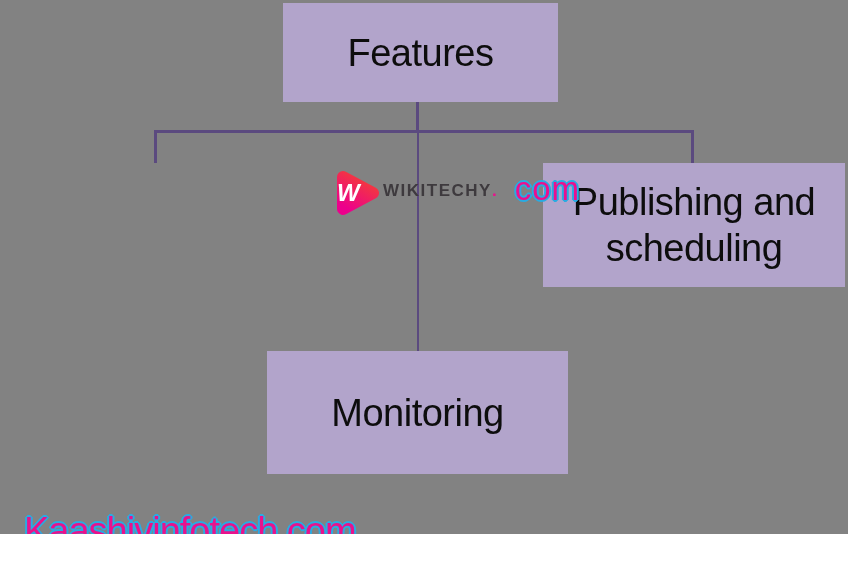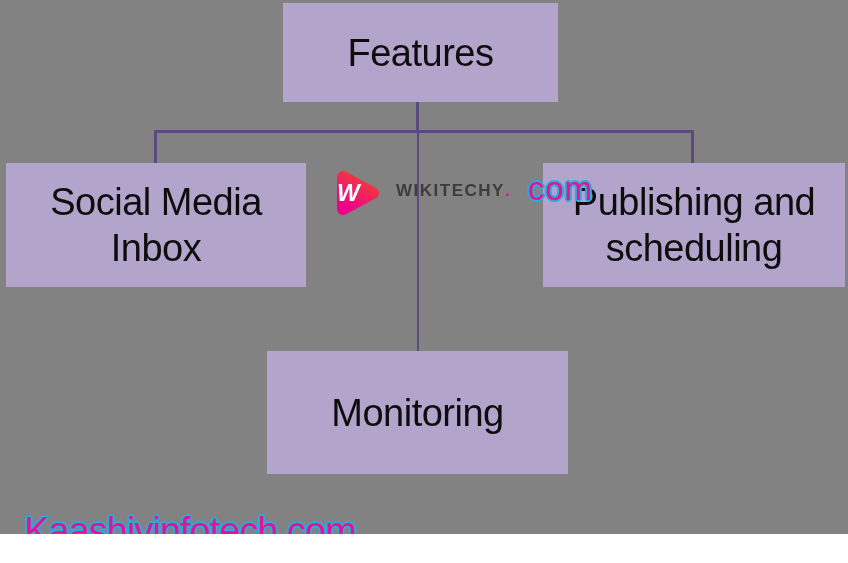--- a/index.html
+++ b/index.html
@@ -38,21 +38,21 @@
     position:absolute;
     left:333px; top:168px;
     display:flex;
     align-items:center;
   }
   .logo-brand{
     font-size:17px;
     font-weight:800;
     color:#3e3a3e;
     letter-spacing:1.5px;
-    margin-left:15px;
+    margin-left:2px;
     position:relative;
     top:-4px;
     white-space:nowrap;
   }
   .logo-dot{
     color:#ec0f8e;
     font-size:17px;
     font-weight:800;
     position:relative;
     top:-4px;
@@ -95,23 +95,20 @@
   <div class="connector conn-stub-top"></div>
   <div class="connector conn-horizontal"></div>
   <div class="connector conn-drop-left"></div>
   <div class="connector conn-drop-right"></div>
   <div class="connector conn-center"></div>
 
   <div class="node node-features">
     <span>Features</span>
   </div>
 
-  <div class="node node-inbox">
-    <span>Social Media Inbox</span>
-  </div>
 
   <div class="node node-publish">
     <span>Publishing and scheduling</span>
   </div>
 
   <div class="node node-monitor">
     <span>Monitoring</span>
   </div>
 
   <div class="logo">

